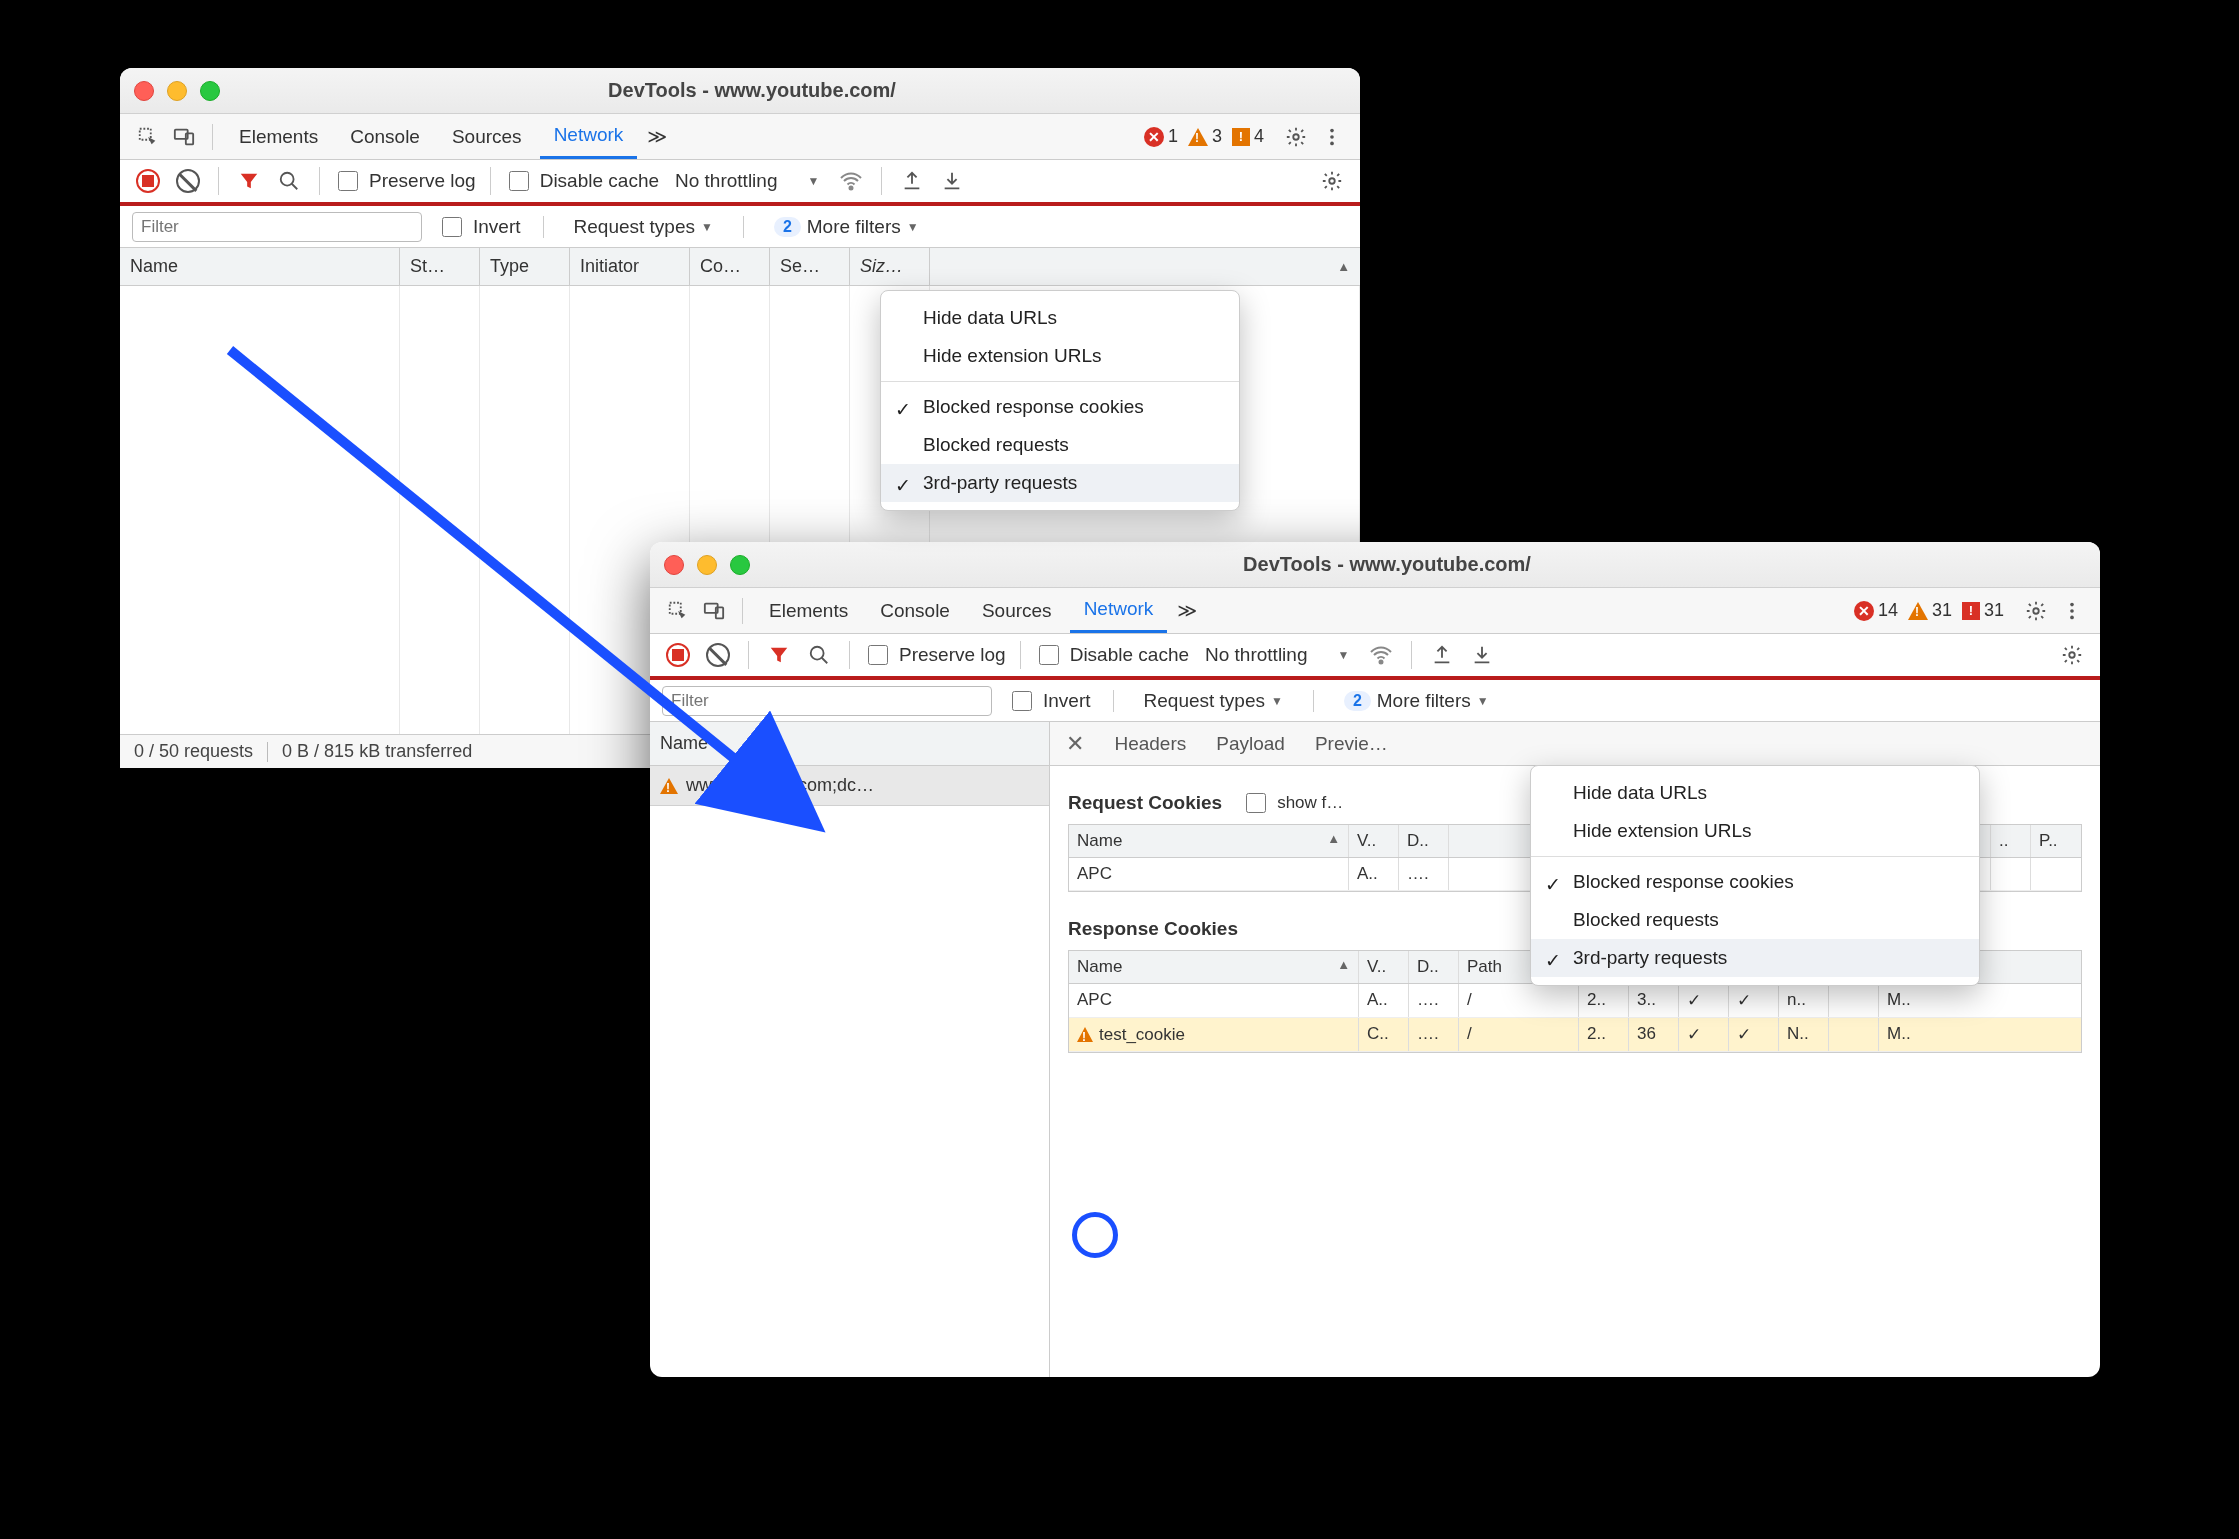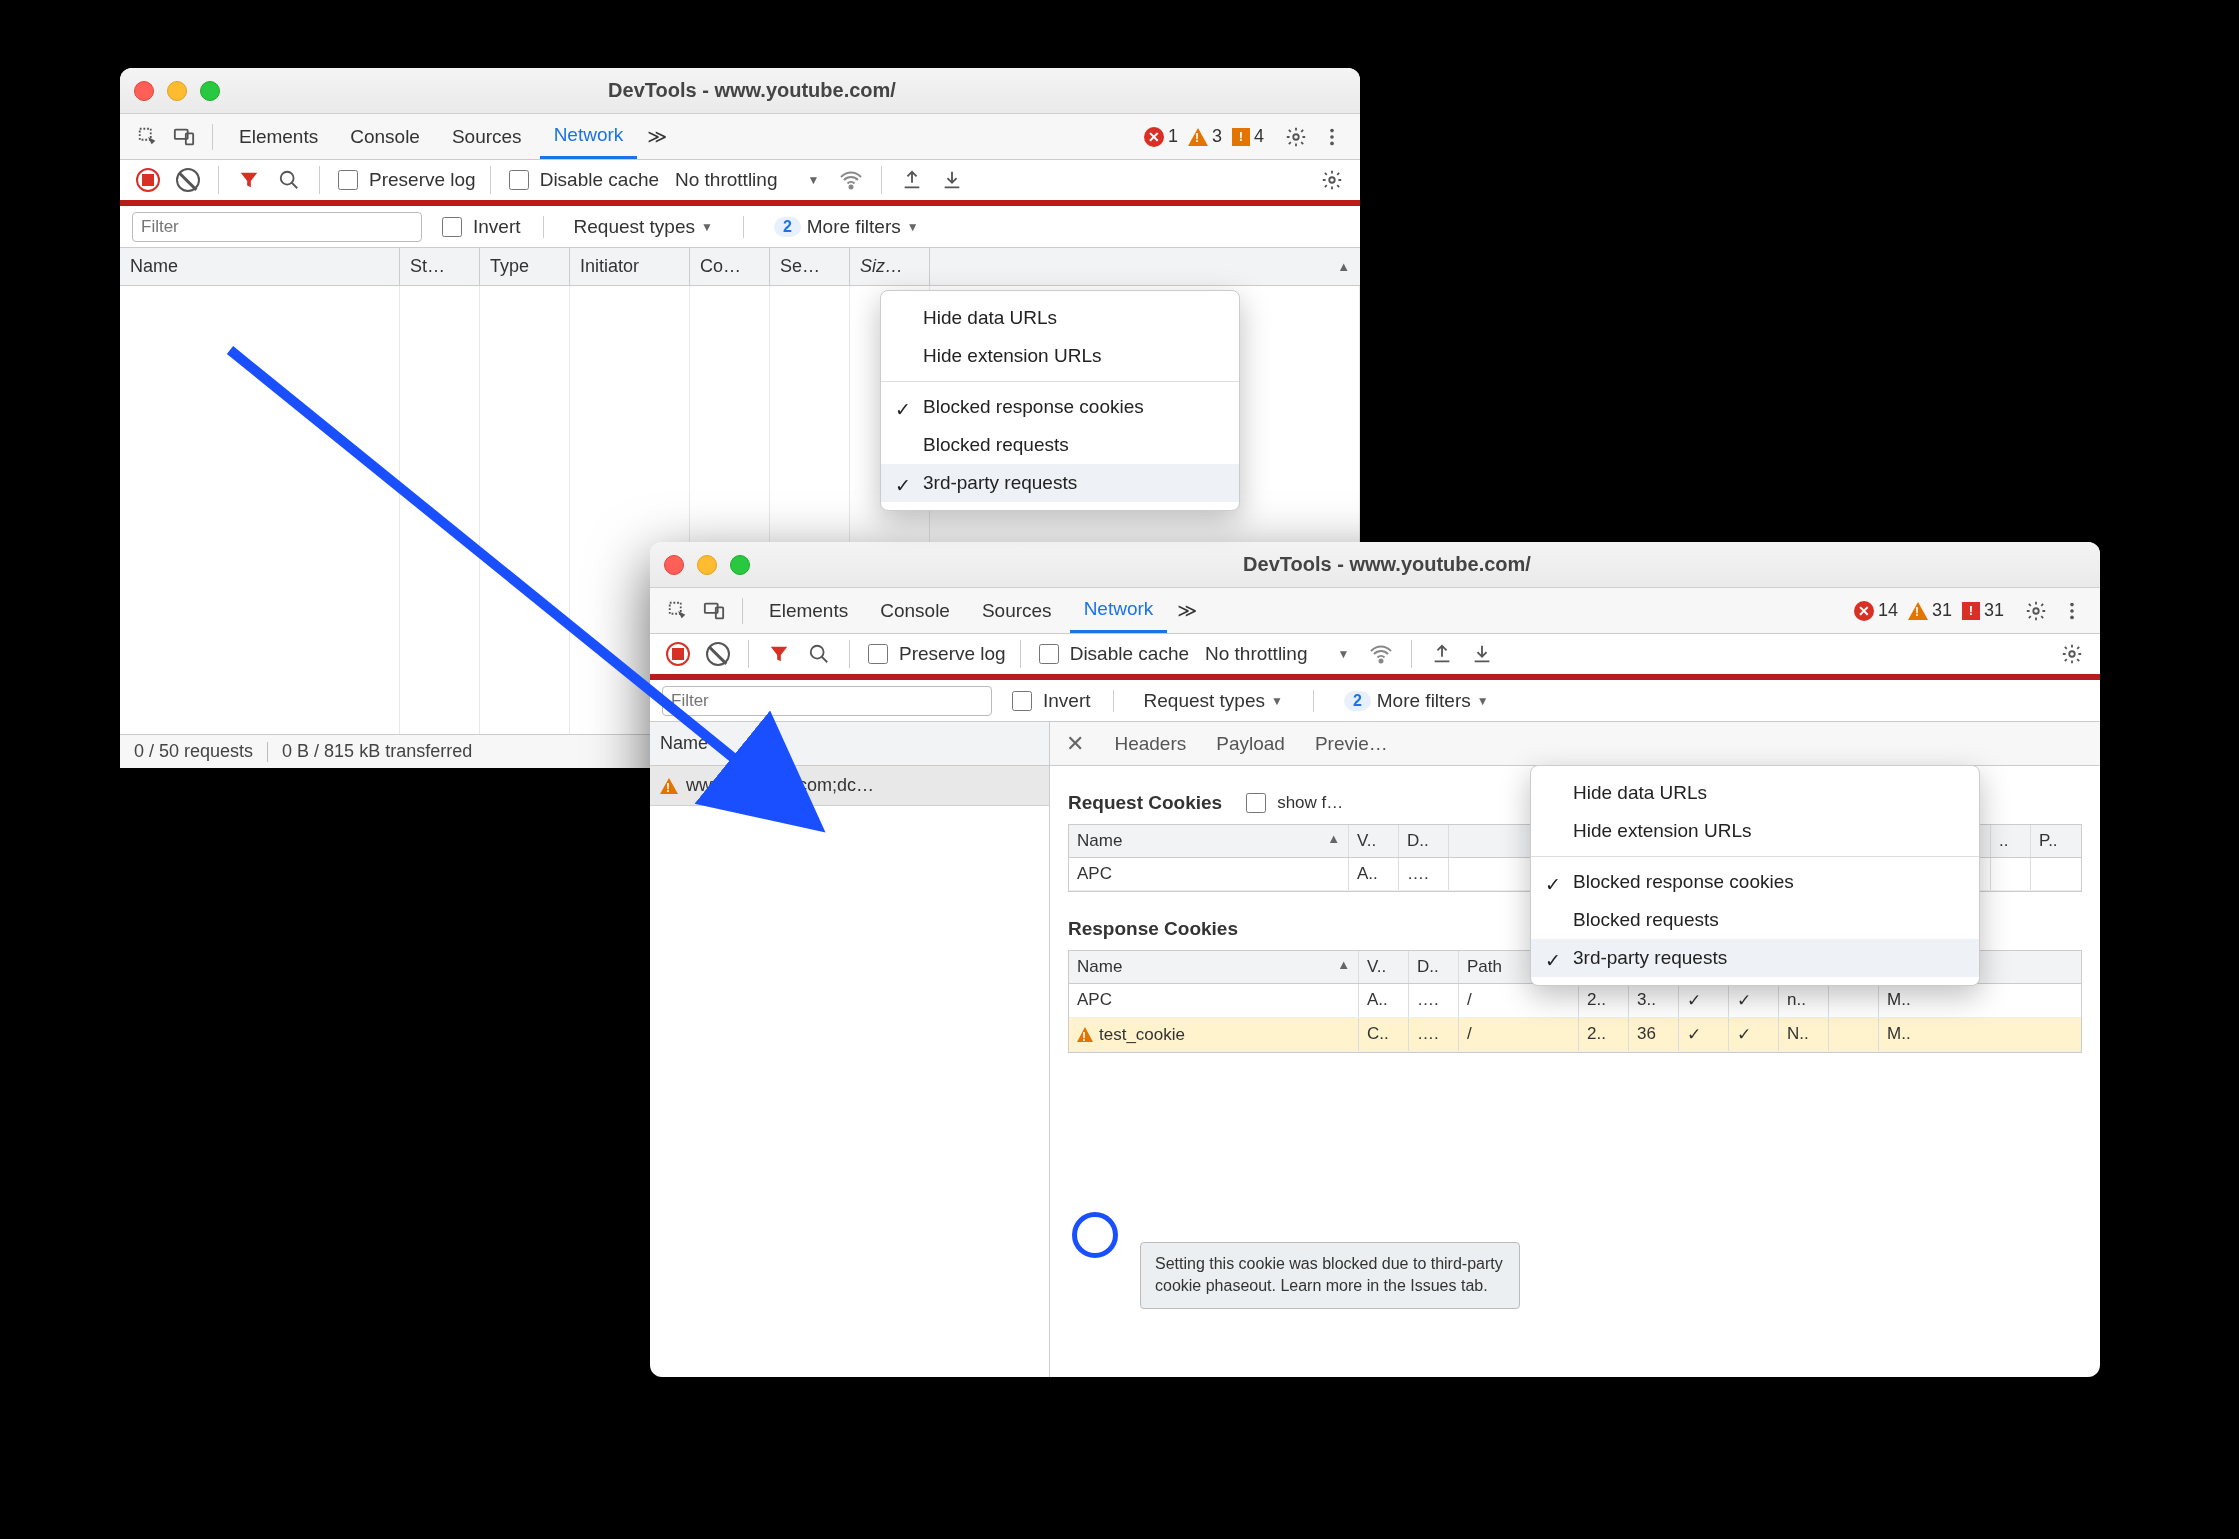--- a/index.html
+++ b/index.html
@@ -62,21 +62,21 @@
   .count { display:flex; align-items:center; gap:4px;}
   .icon-error { width:20px;height:20px;border-radius:50%;background:#d93025;display:inline-flex;align-items:center;justify-content:center;color:#fff;font-weight:bold;font-size:14px;}
   .icon-warn-tri {
     width:0;height:0;border-left:10px solid transparent;border-right:10px solid transparent;border-bottom:18px solid #e37400;
     position:relative; display:inline-block;
   }
   .icon-warn-tri::after{content:"!";position:absolute;left:-3px;top:3px;color:#fff;font-size:12px;font-weight:bold;}
   .icon-info-sq{width:18px;height:18px;background:#e37400;color:#fff;display:inline-flex;align-items:center;justify-content:center;font-weight:bold;font-size:13px;}
   .gear svg, .kebab svg, .iconbtn svg { width:22px;height:22px; }
   .toolbar {
-    height: 46px; border-bottom:6px solid #b91c1c; display:flex; align-items:center; padding:0 12px; gap:8px; background:#fff;
+    height: 46px; border-bottom:4px solid #b91c1c; display:flex; align-items:center; padding:0 12px; gap:8px; background:#fff;
   }
   .record { width:24px;height:24px;border:2.5px solid #d93025;border-radius:50%;display:inline-flex;align-items:center;justify-content:center;}
   .record::after{content:"";width:12px;height:12px;background:#d93025;}
   .noentry{width:24px;height:24px;border:2.5px solid #555;border-radius:50%;position:relative;}
   .noentry::after{content:"";position:absolute;width:24px;height:2.5px;background:#555;top:50%;left:-2px;transform:rotate(45deg);transform-origin:center;}
   .sep{width:1px;height:28px;background:#ccc;margin:0 6px;}
   .funnel{color:#d93025;}
   .funnel svg{width:22px;height:22px;fill:#d93025;}
   .search svg{width:22px;height:22px;stroke:#555;fill:none;stroke-width:2;}
   .chk{display:flex;align-items:center;gap:8px;font-size:19px;color:#333;}
@@ -533,21 +533,20 @@
             <div class="cell" style="width:50px;"></div>
             <div class="cell" style="width:50px;border-right:none;">M..</div>
           </div>
         </div>
 
       </div>
     </div>
   </div>
 
 
-  <div class="tooltip" style="left:490px; top:700px;">Setting this cookie was blocked due to third-party cookie phaseout. Learn more in the Issues tab.</div>
 
   <div class="popup" style="left:880px; top:223px; width:450px;">
     <div class="item">Hide data URLs</div>
     <div class="item">Hide extension URLs</div>
     <hr>
     <div class="item"><span class="check">✓</span><span>Blocked response cookies</span></div>
     <div class="item">Blocked requests</div>
     <div class="item hl"><span class="check">✓</span><span>3rd-party requests</span></div>
   </div>
 </div>

